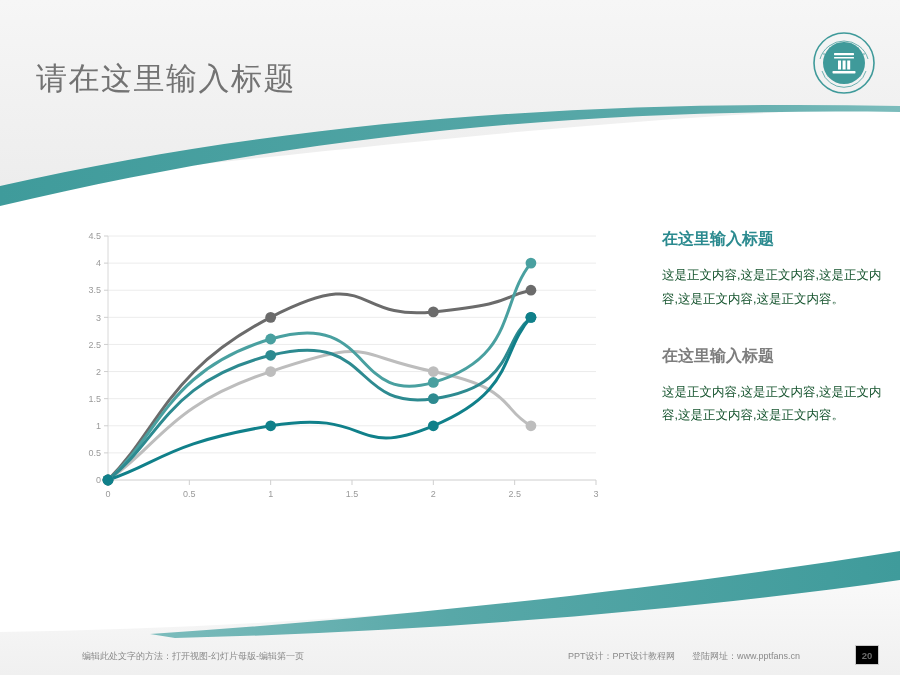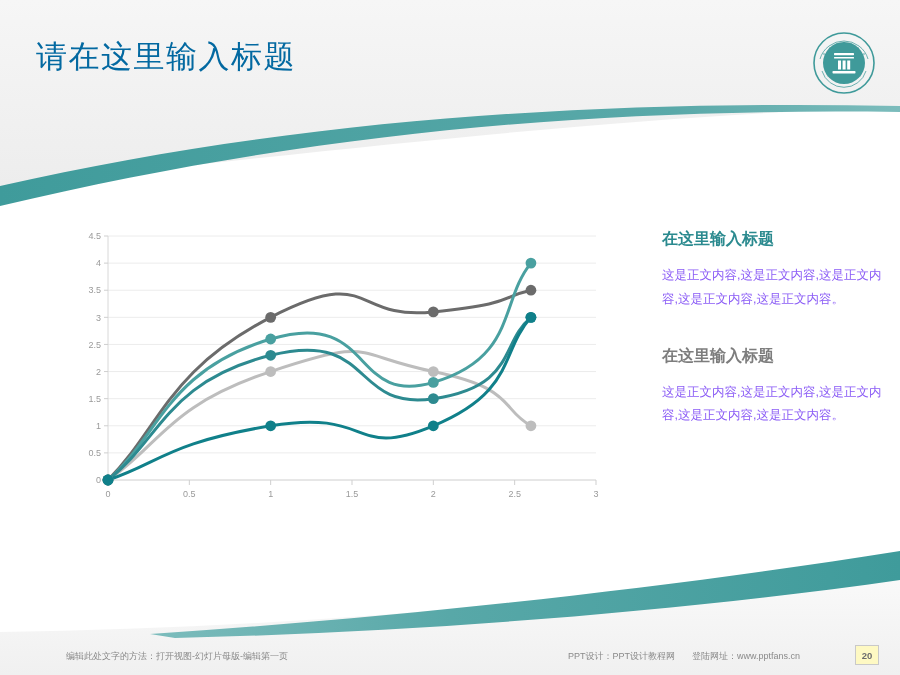--- a/index.html
+++ b/index.html
@@ -9,53 +9,53 @@
     background:#ffffff;overflow:hidden;
   }
   #slide{
     position:relative;width:900px;height:675px;overflow:hidden;
     background:#ffffff;
   }
   
   .bg-svg{position:absolute;left:0;top:0;width:900px;height:675px;}
   
   #title{
-    position:absolute;left:36px;top:36px;
-    font-size:31px;font-weight:400;color:#0369a1;
+    position:absolute;left:36px;top:58px;
+    font-size:31px;font-weight:400;color:#737373;
     letter-spacing:1.5px;white-space:nowrap;
   }
   
   #logo{position:absolute;left:808px;top:27px;width:72px;height:72px;}
   
   #chart-wrap{position:absolute;left:78px;top:228px;width:530px;height:285px;}
   .chart-svg{width:530px;height:285px;display:block;}
   .axis-label{font-size:9px;fill:#9a9a9a;font-family:"Liberation Sans",sans-serif;}
   
   #text-col{position:absolute;left:646px;top:228px;width:225px;margin-left:16px;}
   .blk{margin-bottom:28px;}
   .blk-h{font-size:16px;font-weight:bold;line-height:1.4;margin-bottom:14px;}
   .blk-h.teal{color:#2b8a8f;}
   .blk-h.gray{color:#7d7d7d;}
-  .blk-p{font-size:12.5px;color:#8b5cf6;line-height:1.85;}
+  .blk-p{font-size:12.5px;color:#14532d;line-height:1.85;}
   
   #footer-left{
-    position:absolute;left:66px;top:650px;
+    position:absolute;left:82px;top:650px;
     font-size:9px;color:#8a8a8a;white-space:nowrap;
   }
   #footer-right{
     position:absolute;left:568px;top:650px;
     font-size:9px;color:#8a8a8a;white-space:nowrap;
   }
   #footer-right .gap{display:inline-block;width:12px;}
   #page-num{
     position:absolute;left:855px;top:645px;
     width:22px;height:18px;border:1px solid #c9c9c9;
     font-size:9.5px;font-weight:bold;color:#6d6d6d;
     display:flex;align-items:center;justify-content:center;
-    background:#fef9c3;
+    background:#000000;
   }
 </style>
 </head>
 <body>
 
 <div id="slide">
 
   <svg class="bg-svg" viewBox="0 0 900 675" preserveAspectRatio="none">
     <defs>
       <linearGradient id="greyGrad" x1="0" y1="0" x2="0" y2="1">

